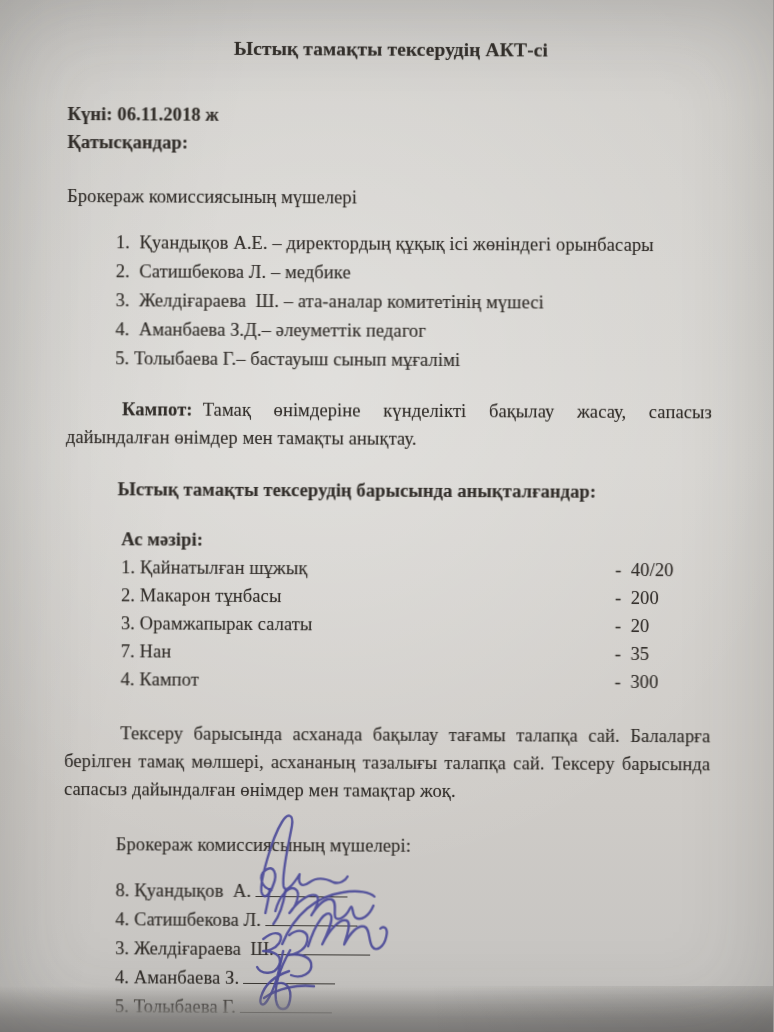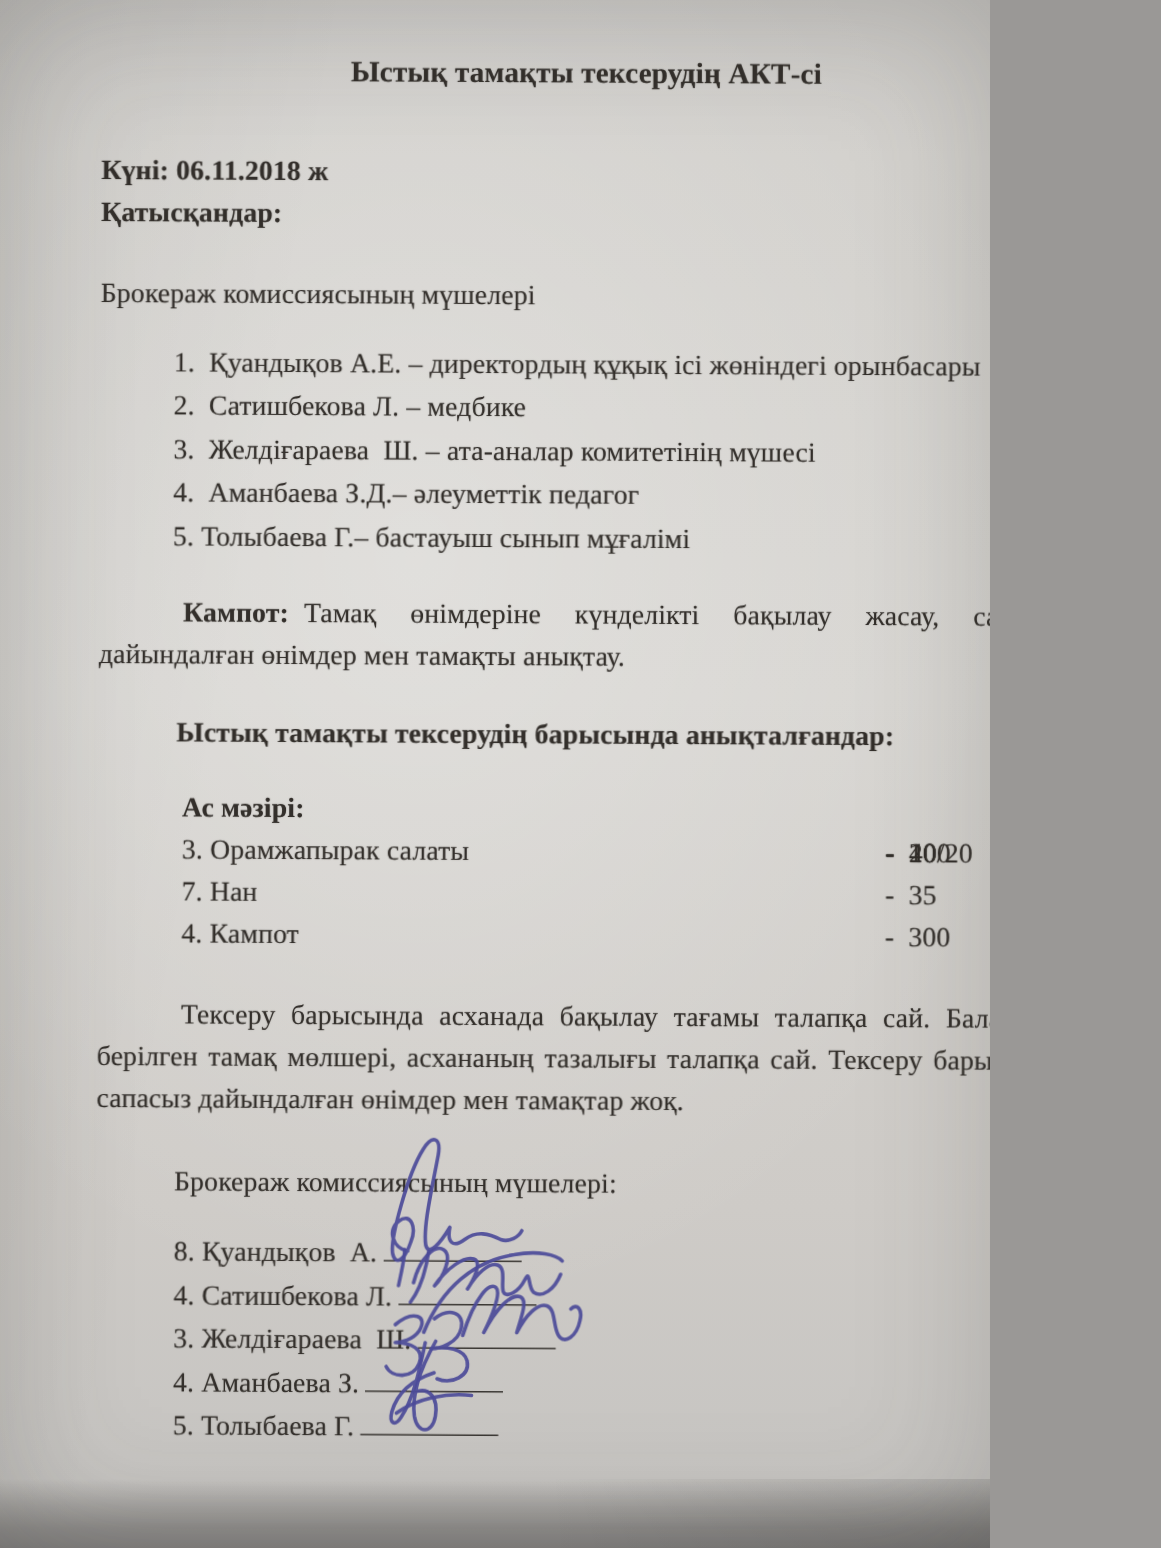--- a/index.html
+++ b/index.html
@@ -1,18 +1,18 @@
 <!DOCTYPE html>
 <html><head>
 <meta charset="utf-8">
 <style>
   html,body{margin:0;padding:0;background:#9a9896;}
   .photo{
     position:relative;
-    width:660px;height:1032px;
+    width:773px;height:1032px;
     overflow:hidden;
     font-family:"Liberation Serif","DejaVu Serif",serif;
     color:#332f2b;
     background:
       radial-gradient(120% 90% at 42% 36%, rgba(255,255,255,0.28) 0%, rgba(255,255,255,0) 55%),
       linear-gradient(100deg, rgba(0,0,0,0.05) 0%, rgba(0,0,0,0) 28%),
       linear-gradient(180deg,#c9c7c4 0%,#d2d0cc 10%,#d6d4d0 45%,#cecbc7 78%,#c7c5c2 94%,#c3c1be 100%);
   }
   .photo::after{
     content:"";position:absolute;inset:0;pointer-events:none;
@@ -39,21 +39,21 @@
   }
   .bold{font-weight:bold;}
   p{margin:0;}
   .commission-line{margin-top:26px;}
   .members{margin-top:18px;margin-left:49px;line-height:29px;}
   .member{white-space:pre-wrap;}
   .para{margin-top:22px;text-align:justify;text-indent:56px;}
   .findings{margin-top:24px;margin-left:52px;}
   .menu-heading{margin-top:22px;margin-left:56px;}
   .menu-row{position:relative;margin-left:56px;line-height:28px;}
-  .menu-amount{position:absolute;left:469px;top:0;white-space:pre;}
+  .menu-amount{position:absolute;left:494px;top:0;white-space:pre;}
   .conclusion{margin-top:26px;}
   .sig-heading{margin-top:27px;margin-left:52px;}
   .sig-rows{margin-top:18px;margin-left:52px;}
   .sig-row{height:29px;line-height:29px;position:relative;}
   .sig-name{white-space:pre;}
   .sig-line{
     position:relative;display:inline-block;width:92px;height:19px;
     border-bottom:1.7px solid #3a3733;vertical-align:baseline;margin-left:4px;
   }
   .sig-ink{
@@ -84,24 +84,26 @@
     </div>
 
     <p class="para"><span class="bold" style="margin-right:10px;">Кампот:</span><span>Тамақ өнімдеріне күнделікті бақылау жасау, сапасыз дайындалған өнімдер мен тамақты анықтау.</span></p>
 
     <p class="bold findings">Ыстық тамақты тексерудің барысында анықталғандар:</p>
 
     <p class="bold menu-heading">Ас мәзірі:</p>
 
     <div>
       <div class="menu-row">
+        <span>1. Қайнатылған шұжық</span>
         <span class="menu-amount">-  40/20</span>
       </div>
       <div class="menu-row">
-        <span class="menu-amount">-  100</span>
+        <span>2. Макарон тұнбасы</span>
+        <span class="menu-amount">-  200</span>
       </div>
       <div class="menu-row">
         <span>3. Орамжапырак салаты</span>
         <span class="menu-amount">-  20</span>
       </div>
       <div class="menu-row">
         <span>7. Нан</span>
         <span class="menu-amount">-  35</span>
       </div>
       <div class="menu-row">

